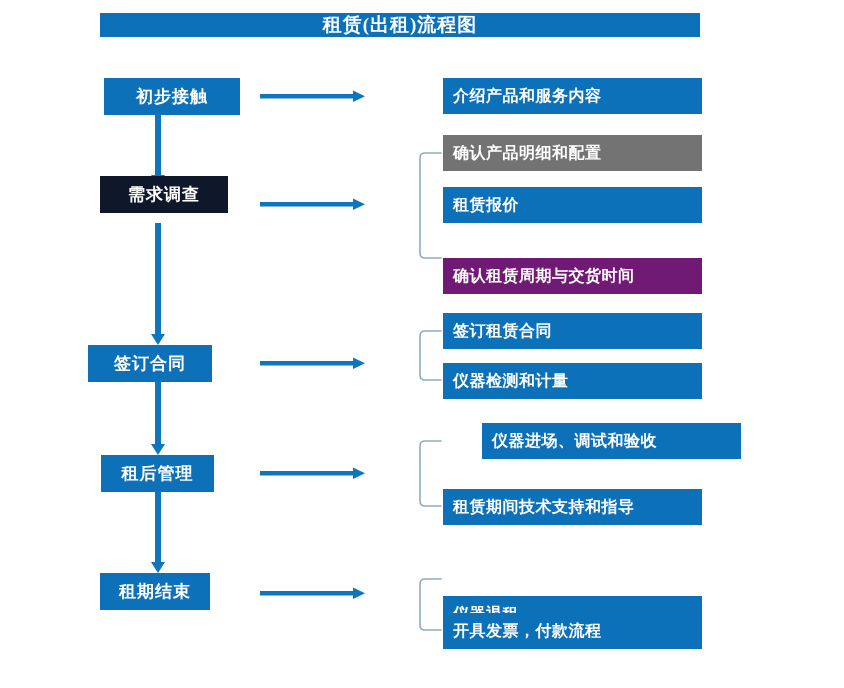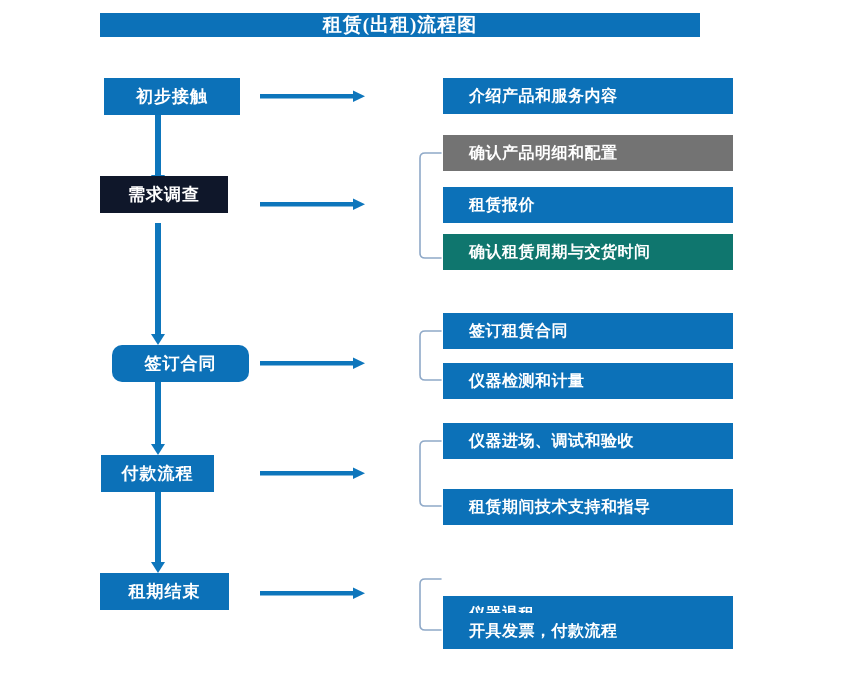--- a/index.html
+++ b/index.html
@@ -50,30 +50,30 @@
     display: flex;
     align-items: center;
     justify-content: center;
     box-sizing: border-box;
   }
 
   
   .detail-box {
     position: absolute;
     left: 443px;
-    width: 290px;
+    width: 259px;
     height: 36px;
     background: #0C71B8;
     color: #ffffff;
     font-size: 16px;
     font-weight: bold;
     letter-spacing: 0.5px;
     display: flex;
     align-items: center;
-    padding-left: 26px;
+    padding-left: 10px;
     box-sizing: border-box;
   }
 
   
   .h-arrow {
     position: absolute;
     height: 14px;
     width: 106px;
     pointer-events: none;
   }
@@ -142,28 +142,28 @@
       <div class="h-arrow" style="left: 260px; top: 466px;"><svg width="106" height="14" viewBox="0 0 106 14">
           <rect x="0" y="5" width="94" height="4.5" fill="#0E76BC"></rect>
           <polygon points="93,1.5 93,13 105,7.2" fill="#0E76BC"></polygon>
         </svg></div>
       <div class="h-arrow" style="left: 260px; top: 586px;"><svg width="106" height="14" viewBox="0 0 106 14">
           <rect x="0" y="5" width="94" height="4.5" fill="#0E76BC"></rect>
           <polygon points="93,1.5 93,13 105,7.2" fill="#0E76BC"></polygon>
         </svg></div>
       <div class="stage-box" style="left: 104px; top: 78px; width: 136px; background: rgb(12, 113, 184);">初步接触</div>
       <div class="stage-box" style="left: 100px; top: 176px; width: 128px; background: #0f172a; text-align: center;">需求调查</div>
-      <div class="stage-box" style="left: 112px; top: 345px; width: 137px; background: rgb(12, 113, 184); border-radius: 10px;">签订合同</div>
-      <div class="stage-box" style="left: 101px; top: 455px; width: 113px; background: rgb(12, 113, 184);">付款流程</div>
-      <div class="stage-box" style="left: 100px; top: 573px; width: 129px; background: rgb(12, 113, 184);">租期结束</div>
+      <div class="stage-box" style="left: 88px; top: 345px; width: 124px; background: rgb(12, 113, 184);">签订合同</div>
+      <div class="stage-box" style="left: 101px; top: 455px; width: 113px; background: rgb(12, 113, 184);">租后管理</div>
+      <div class="stage-box" style="left: 100px; top: 573px; width: 110px; background: rgb(12, 113, 184);">租期结束</div>
       <div class="detail-box" style="top: 78px; background: rgb(12, 113, 184);">介绍产品和服务内容</div>
       <div class="detail-box" style="top: 135px; background: #737373;">确认产品明细和配置</div>
       <div class="detail-box" style="top: 187px; background: rgb(12, 113, 184);">租赁报价</div>
-      <div class="detail-box" style="top: 234px; background: #0f766e;">确认租赁周期与交货时间</div>
+      <div class="detail-box" style="top: 258px; background: #701a75;">确认租赁周期与交货时间</div>
       <div class="detail-box" style="top: 313px; background: rgb(12, 113, 184);">签订租赁合同</div>
       <div class="detail-box" style="top: 363px; background: rgb(12, 113, 184);">仪器检测和计量</div>
-      <div class="detail-box" style="top: 423px; background: rgb(12, 113, 184);">仪器进场、调试和验收</div>
+      <div class="detail-box" style="top: 423px; background: rgb(12, 113, 184); margin-left: 39px;">仪器进场、调试和验收</div>
       <div class="detail-box" style="top: 489px; background: rgb(12, 113, 184);">租赁期间技术支持和指导</div>
       <div class="detail-box" style="top: 561px; background: rgb(12, 113, 184); margin-top: 35px;">仪器退租</div>
       <div class="detail-box" style="top: 613px; background: rgb(12, 113, 184);">开具发票，付款流程</div>
     </div>
 
 </div>
 
 </body></html>

